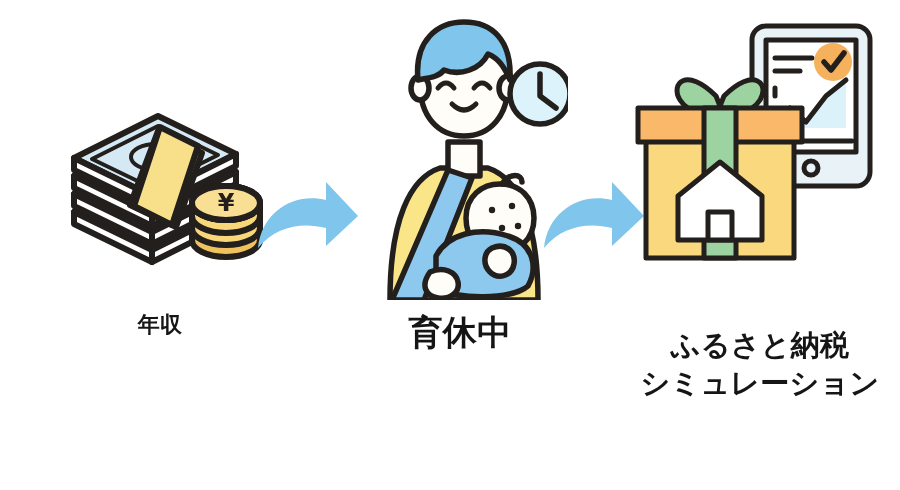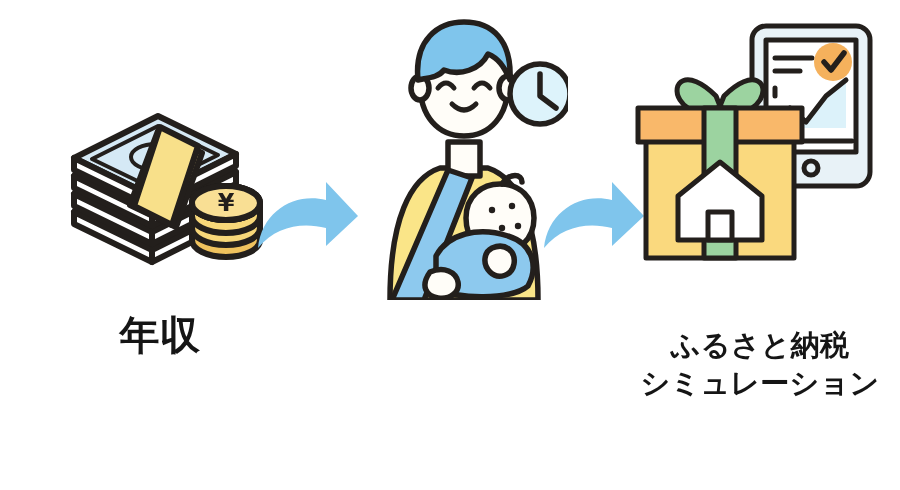--- a/index.html
+++ b/index.html
@@ -34,21 +34,21 @@
     width: 100%;
     text-align: center;
     color: #151515;
     font-weight: bold;
     line-height: 1.18;
     letter-spacing: 0.01em;
     white-space: pre-line;
   }
   
   #step-income { left: 40px; width: 240px; }
-  #step-income .caption { top: 312px; font-size: 40px; }
+  #step-income .caption { top: 312px; font-size: 22px; }
   
   #step-leave { left: 352px; width: 216px; }
   #step-leave .caption { top: 312px; font-size: 34px; }
   
   #step-sim { left: 620px; width: 280px; }
   #step-sim .caption { top: 326px; font-size: 29px; line-height: 1.32; }
   .arrow {
     position: absolute;
   }
   #arrow-1 { left: 252px; top: 176px; }
@@ -165,20 +165,21 @@
           <circle cx="150" cy="228" r="3.2"></circle>
           <circle cx="166" cy="226" r="3.2"></circle>
         </g>
 
         <g>
           <circle cx="188" cy="94" r="30" fill="#DDF3FB" stroke="#231F1C" stroke-width="5.5"></circle>
           <path d="M188 74 L188 96 L204 108" fill="none" stroke="#231F1C" stroke-width="5.5" stroke-linecap="round" stroke-linejoin="round"></path>
         </g>
       </svg>
     </div>
+    <div class="caption">育休中</div>
   </div>
 
   <div class="arrow" id="arrow-2">
     <svg width="112" height="80" viewBox="0 0 112 80" xmlns="http://www.w3.org/2000/svg">
       <path d="M6 72 C10 34 44 16 74 24 L74 6 L106 40 L74 70 L74 52 C50 46 24 50 6 72 Z" fill="#7FC5EC"></path>
     </svg>
   </div>
 
   <div class="step" id="step-sim">
     <div class="art">

